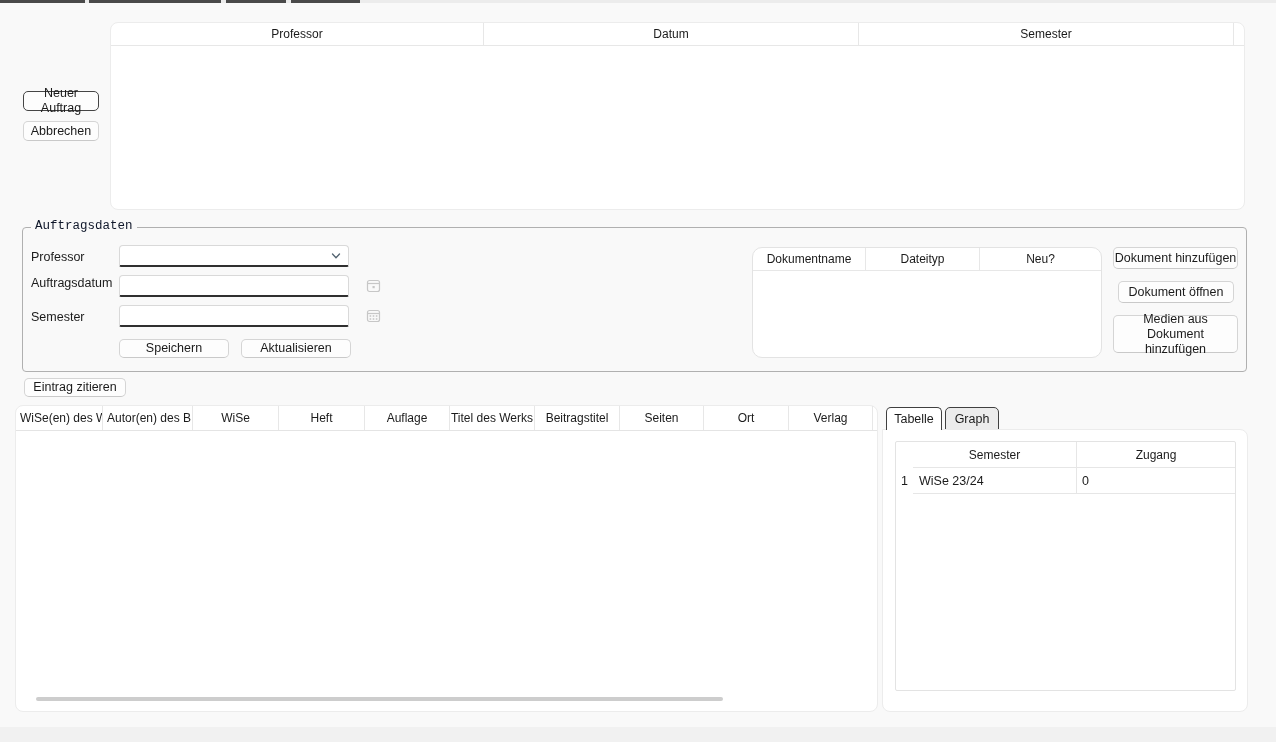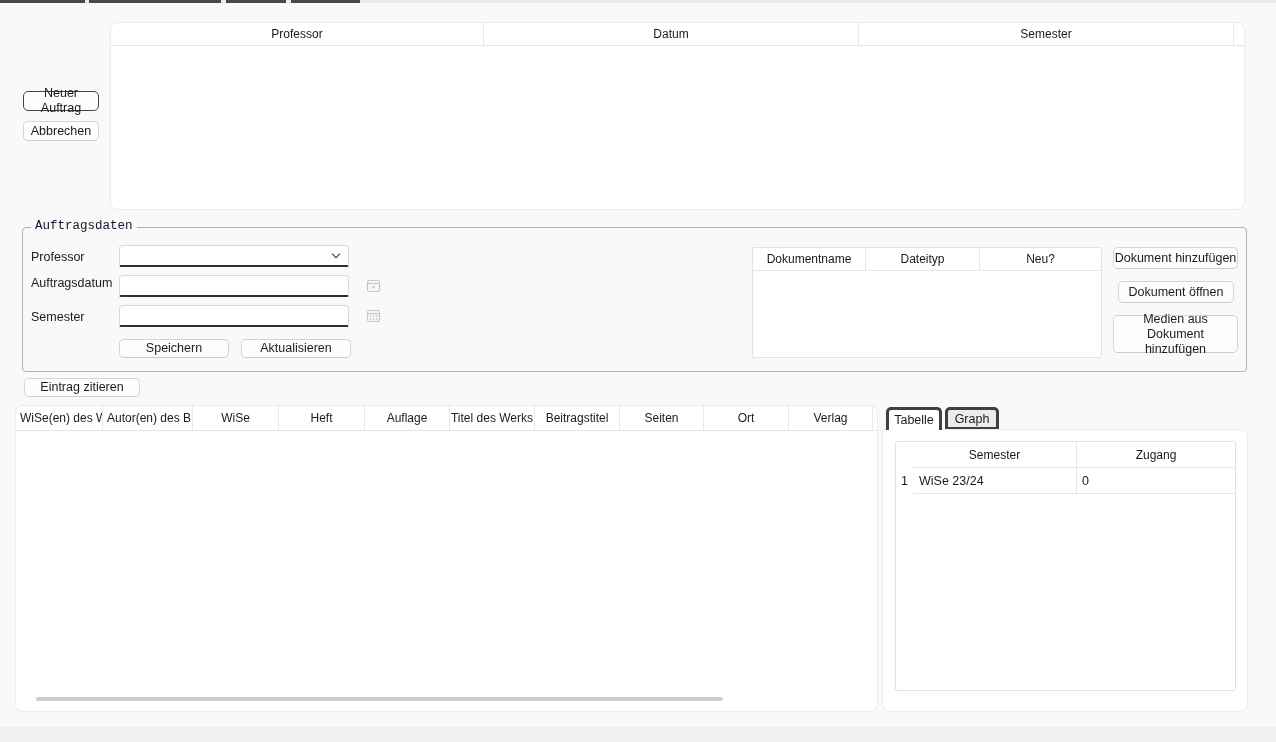--- a/index.html
+++ b/index.html
@@ -40,21 +40,21 @@
            border-radius:4px 4px 2px 2px; width:230px; height:22px; padding:0 6px;
            font-family:inherit; font-size:12.5px; color:#1b1b1b; outline:none; }
   .combo-wrap { width:230px; height:22px; }
   .combo-wrap .field { width:230px; padding-right:24px; }
   .combo-chevron { position:absolute; right:7px; top:5px; width:12px; height:12px; }
 
   .cal-icon { width:15px; height:15px; }
 
   
   .tab { position:absolute; height:23px; display:flex; align-items:center; justify-content:center;
-         font-size:12.5px; border:3px solid #404040; border-radius:5px 5px 0 0; }
+         font-size:12.5px; border:1px solid #404040; border-radius:5px 5px 0 0; }
   .tab.active { background:#ffffff; border-bottom:none; z-index:3; }
   .tab.inactive { background:#ececec; }
 
   .scroll-thumb { background:#cdcdcd; border-radius:2px; }
 
   .cell-text { font-size:12.5px; white-space:nowrap; overflow:hidden; }
   .bottom-strip { background:#f1f1f1; }
 </style>
 </head>
 <body>
@@ -109,35 +109,35 @@
       <rect x="6.7" y="7.2" width="1.6" height="1.6" fill="#c7c7c7"></rect>
       <rect x="9.8" y="7.2" width="1.6" height="1.6" fill="#c7c7c7"></rect>
       <rect x="3.6" y="10.2" width="1.6" height="1.6" fill="#c7c7c7"></rect>
       <rect x="6.7" y="10.2" width="1.6" height="1.6" fill="#c7c7c7"></rect>
       <rect x="9.8" y="10.2" width="1.6" height="1.6" fill="#c7c7c7"></rect>
     </svg>
 
     <div class="abs btn" style="left:96px;top:111px;width:110px;height:19px;">Speichern</div>
     <div class="abs btn" style="left:218px;top:111px;width:110px;height:19px;">Aktualisieren</div>
 
-    <div class="abs" style="left:729px;top:19px;width:350px;height:111px;background:#fff;border:1px solid #e3e3e3;border-radius:2px;">
+    <div class="abs" style="left:729px;top:19px;width:350px;height:111px;background:#fff;border:1px solid #e3e3e3;border-radius:10px;">
       <div class="thead" style="height:23px;">
         <div class="th" style="width:113px;">Dokumentname</div>
         <div class="th" style="width:114px;">Dateityp</div>
         <div class="th" style="flex:1;">Neu?</div>
       </div>
       <div style="height:86px;"></div>
     </div>
 
     <div class="abs btn" style="left:1090px;top:19px;width:125px;height:22px;">Dokument hinzufügen</div>
     <div class="abs btn" style="left:1095px;top:53px;width:116px;height:22px;">Dokument öffnen</div>
     <div class="abs btn" style="left:1090px;top:87px;width:125px;height:38px;padding:2px 4px;">Medien aus Dokument hinzufügen</div>
   </div>
 
-  <div class="abs btn" style="left:24px;top:378px;width:116px;height:19px;">Eintrag zitieren</div>
+  <div class="abs btn" style="left:24px;top:378px;width:102px;height:19px;">Eintrag zitieren</div>
 
   <div class="abs panel" style="left:15px;top:405px;width:863px;height:307px;">
     <div class="thead" style="height:25px;border-color:#e4e4e4;">
       <div class="th clip" style="width:87px;">WiSe(en) des W</div>
       <div class="th clip" style="width:90px;">Autor(en) des B</div>
       <div class="th" style="width:86px;">WiSe</div>
       <div class="th" style="width:86px;">Heft</div>
       <div class="th" style="width:85px;">Auflage</div>
       <div class="th" style="width:85px;">Titel des Werks</div>
       <div class="th" style="width:85px;">Beitragstitel</div>

